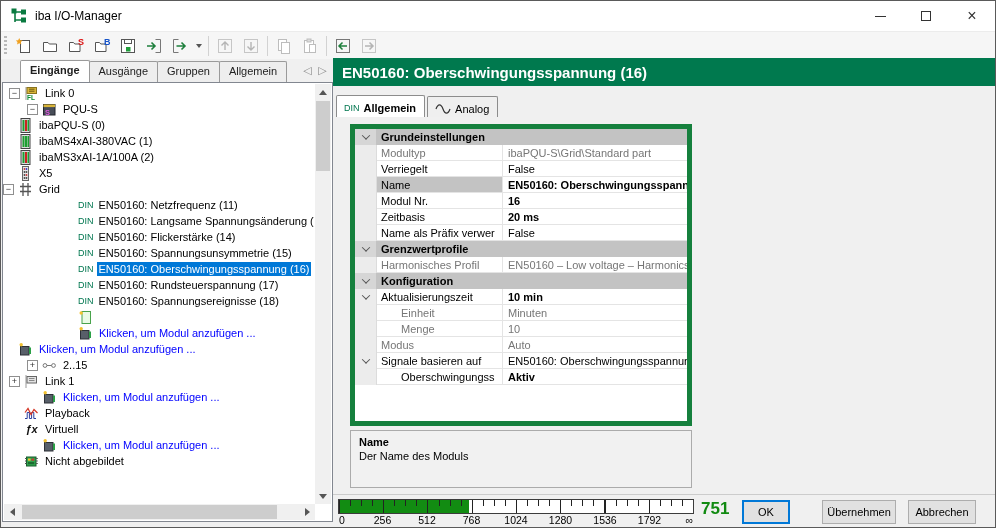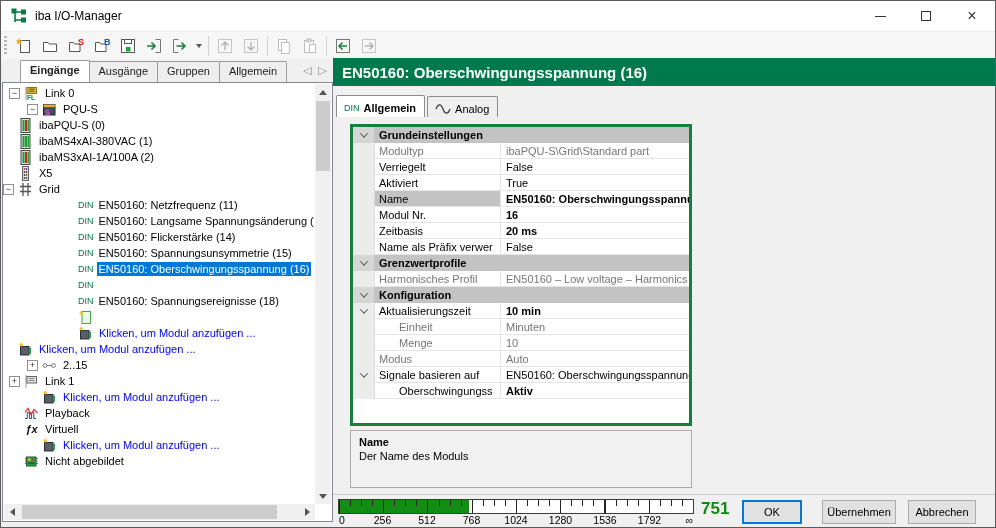--- a/index.html
+++ b/index.html
@@ -64,21 +64,21 @@
   .rightpanel{position:absolute;left:332px;top:57px;width:663px;height:470px;background:#f0f0f0;}
   .greenhdr{position:absolute;left:0;top:0;right:0;height:28px;background:#00794e;color:#fff;
             font-weight:bold;font-size:15px;display:flex;align-items:center;padding-left:9px;}
   .rtabs{position:absolute;left:3px;top:37px;height:22px;display:flex;align-items:flex-end;}
   .rtab{height:21px;padding:3px 8px 0 7px;border:1px solid #8c8c8c;border-bottom:none;background:#efefef;margin-right:2px;
         border-radius:2px 2px 0 0;display:flex;align-items:center;gap:4px;}
   .rtab.active{background:#fff;height:22px;}
   .din-sm{color:#00764f;font-size:9px;}
   .rtab b{font-size:11px;}
   
-  .pgrid{position:absolute;left:17px;top:66px;width:342px;height:302px;background:#fff;border:3px solid #15803d;overflow:hidden;}
+  .pgrid{position:absolute;left:17px;top:66px;width:342px;height:302px;background:#fff;border:5px solid #15803d;overflow:hidden;}
   .grow{height:16px;display:flex;align-items:stretch;}
   .gmargin{flex:0 0 22px;background:#ececec;border-right:1px solid #dcdcdc;display:flex;align-items:center;justify-content:center;}
   .chev{width:6px;height:6px;border-right:1.5px solid #555;border-bottom:1.5px solid #555;transform:rotate(45deg) translate(-1px,-1px);}
   .glab{flex:0 0 126px;padding:2px 3px 0 4px;border-right:1px solid #e4e4e4;border-bottom:1px solid #e4e4e4;
         white-space:nowrap;overflow:hidden;}
   .gval{flex:1 1 auto;padding:2px 2px 0 5px;border-bottom:1px solid #e4e4e4;white-space:nowrap;overflow:hidden;}
   .grow.section{background:#c3c3c3;}
   .grow.section .gmargin{background:#d6d6d6;border-right:1px solid #c3c3c3;}
   .grow.section .glab{flex:1 1 auto;border:none;font-weight:bold;padding-top:2px;}
   .dim{color:#767676;}
@@ -97,21 +97,21 @@
       background:repeating-linear-gradient(to right,#222 0 1px,transparent 1px 11.0625px);}
   .gticks-major{position:absolute;left:0;top:0;width:100%;height:13px;
       background:repeating-linear-gradient(to right,#222 0 1px,transparent 1px 44.25px);}
   .glabels{position:relative;height:12px;font-size:10.5px;}
   .gl{position:absolute;top:0;transform:translateX(-50%);}
   .gl.first{left:1px;transform:none;}
   .gl.last{left:auto;right:1px;transform:none;}
   .gvalue{position:absolute;left:368px;top:4px;width:42px;color:#118a11;font-weight:bold;font-size:17px;}
   .btn{position:absolute;top:5px;height:24px;background:#e1e1e1;border:1px solid #adadad;
        display:flex;align-items:center;justify-content:center;font-size:11px;}
-  .btn.ok{left:409px;width:60px;border:2px solid #0078d7;}
+  .btn.ok{left:409px;width:48px;border:2px solid #0078d7;}
   .btn.apply{left:489px;width:74px;}
   .btn.cancel{left:575px;width:68px;}
 </style>
 </head>
 <body>
 
 <div class="win">
 
   <div class="titlebar">
     <svg class="appicon" viewBox="0 0 18 18">
@@ -342,20 +342,21 @@
           <span class="tl">EN50160: Spannungsunsymmetrie (15)</span>
         </div>
         <div class="trow d3">
           <span class="expspacer"></span>
             <span class="din">DIN</span>
           <span class="tl sel">EN50160: Oberschwingungsspannung (16)</span>
         </div>
         <div class="trow d3">
           <span class="expspacer"></span>
             <span class="din">DIN</span>
+          <span class="tl">EN50160: Rundsteuerspannung (17)</span>
         </div>
         <div class="trow d3">
           <span class="expspacer"></span>
             <span class="din">DIN</span>
           <span class="tl">EN50160: Spannungsereignisse (18)</span>
         </div>
         <div class="trow d3">
           <span class="expspacer"></span>
           <span class="ti">
               <svg width="15" height="15">
@@ -505,25 +506,20 @@
       </div>
       <div class="grow">
         <span class="gmargin"></span>
         <span class="glab dim">Modultyp</span>
         <span class="gval dim">ibaPQU-S\Grid\Standard part</span>
       </div>
       <div class="grow">
         <span class="gmargin"></span>
         <span class="glab">Verriegelt</span>
         <span class="gval">False</span>
-      </div>
-      <div class="grow">
-        <span class="gmargin"></span>
-        <span class="glab">Aktiviert</span>
-        <span class="gval">True</span>
       </div>
       <div class="grow">
         <span class="gmargin"></span>
         <span class="glab labsel">Name</span>
         <span class="gval vb">EN50160: Oberschwingungsspannung</span>
       </div>
       <div class="grow">
         <span class="gmargin"></span>
         <span class="glab">Modul Nr.</span>
         <span class="gval vb">16</span>

